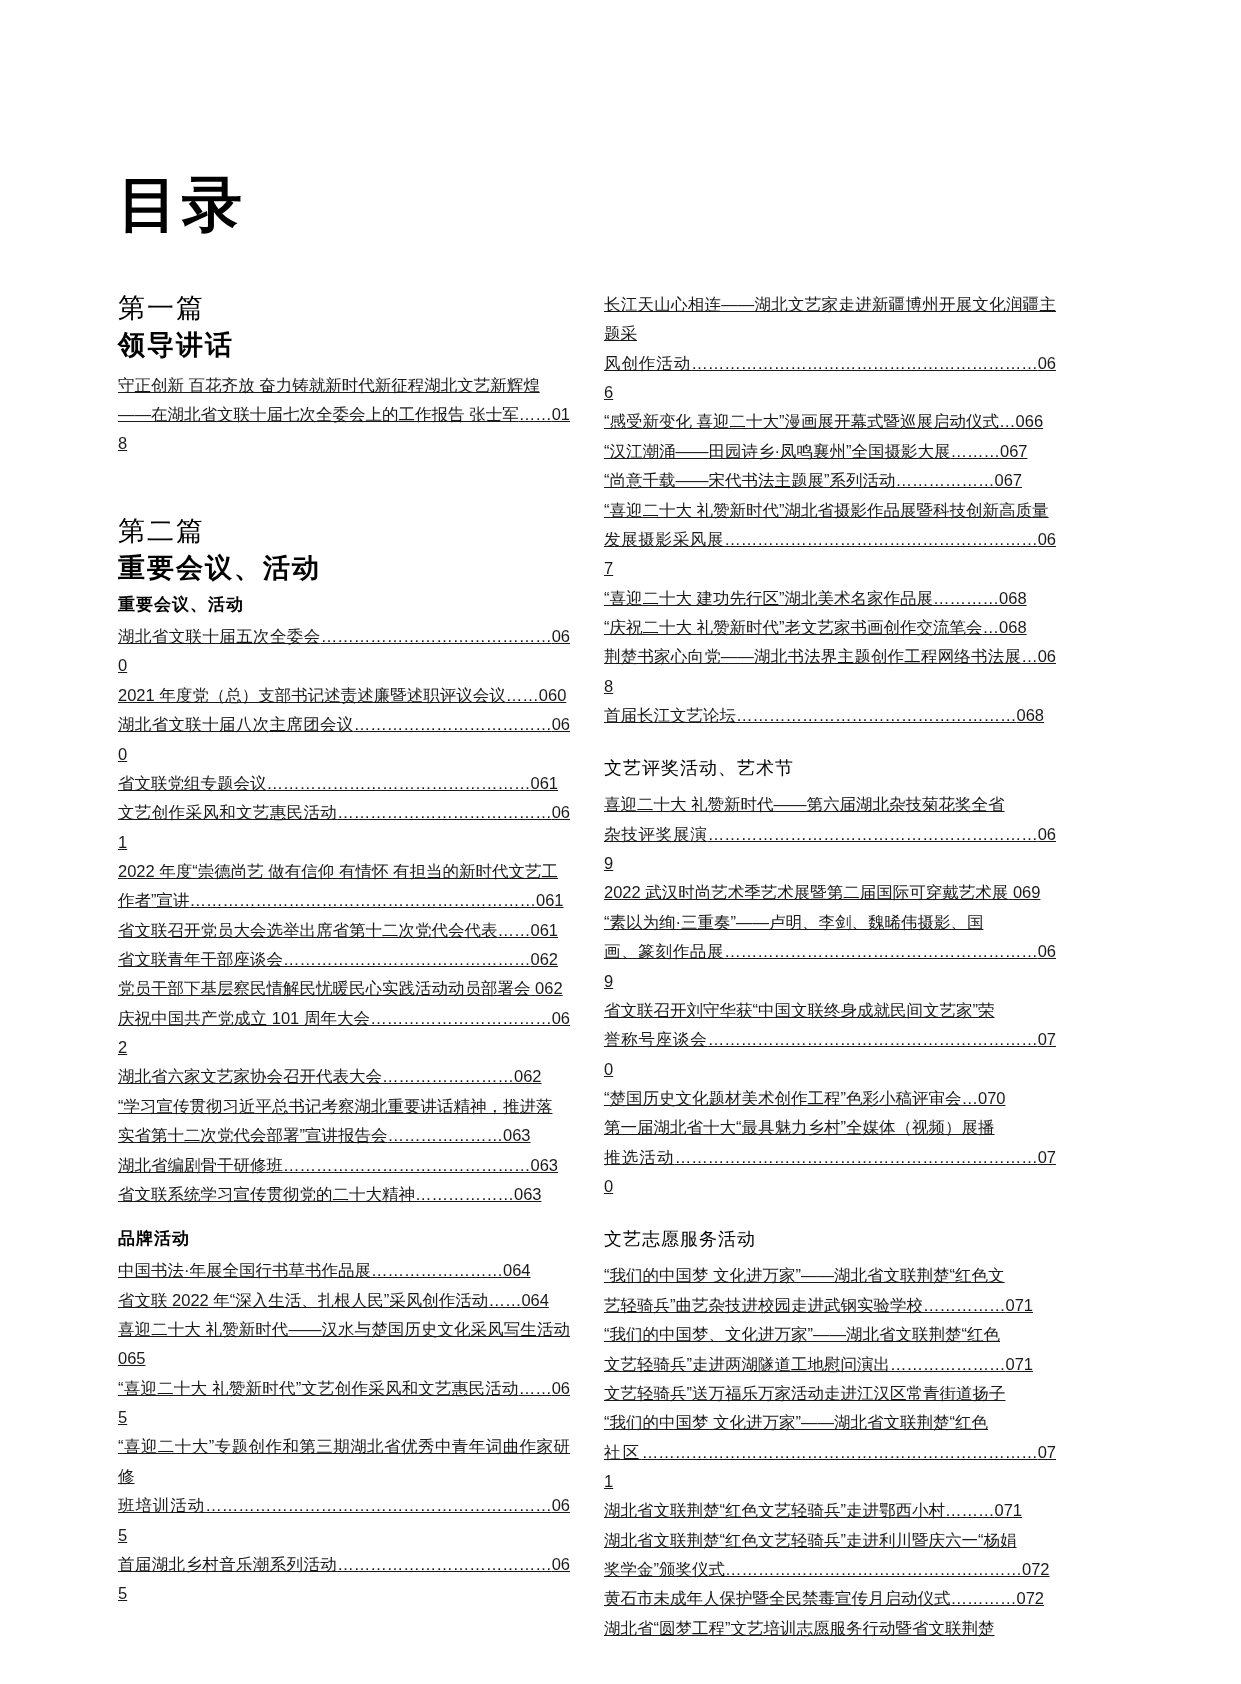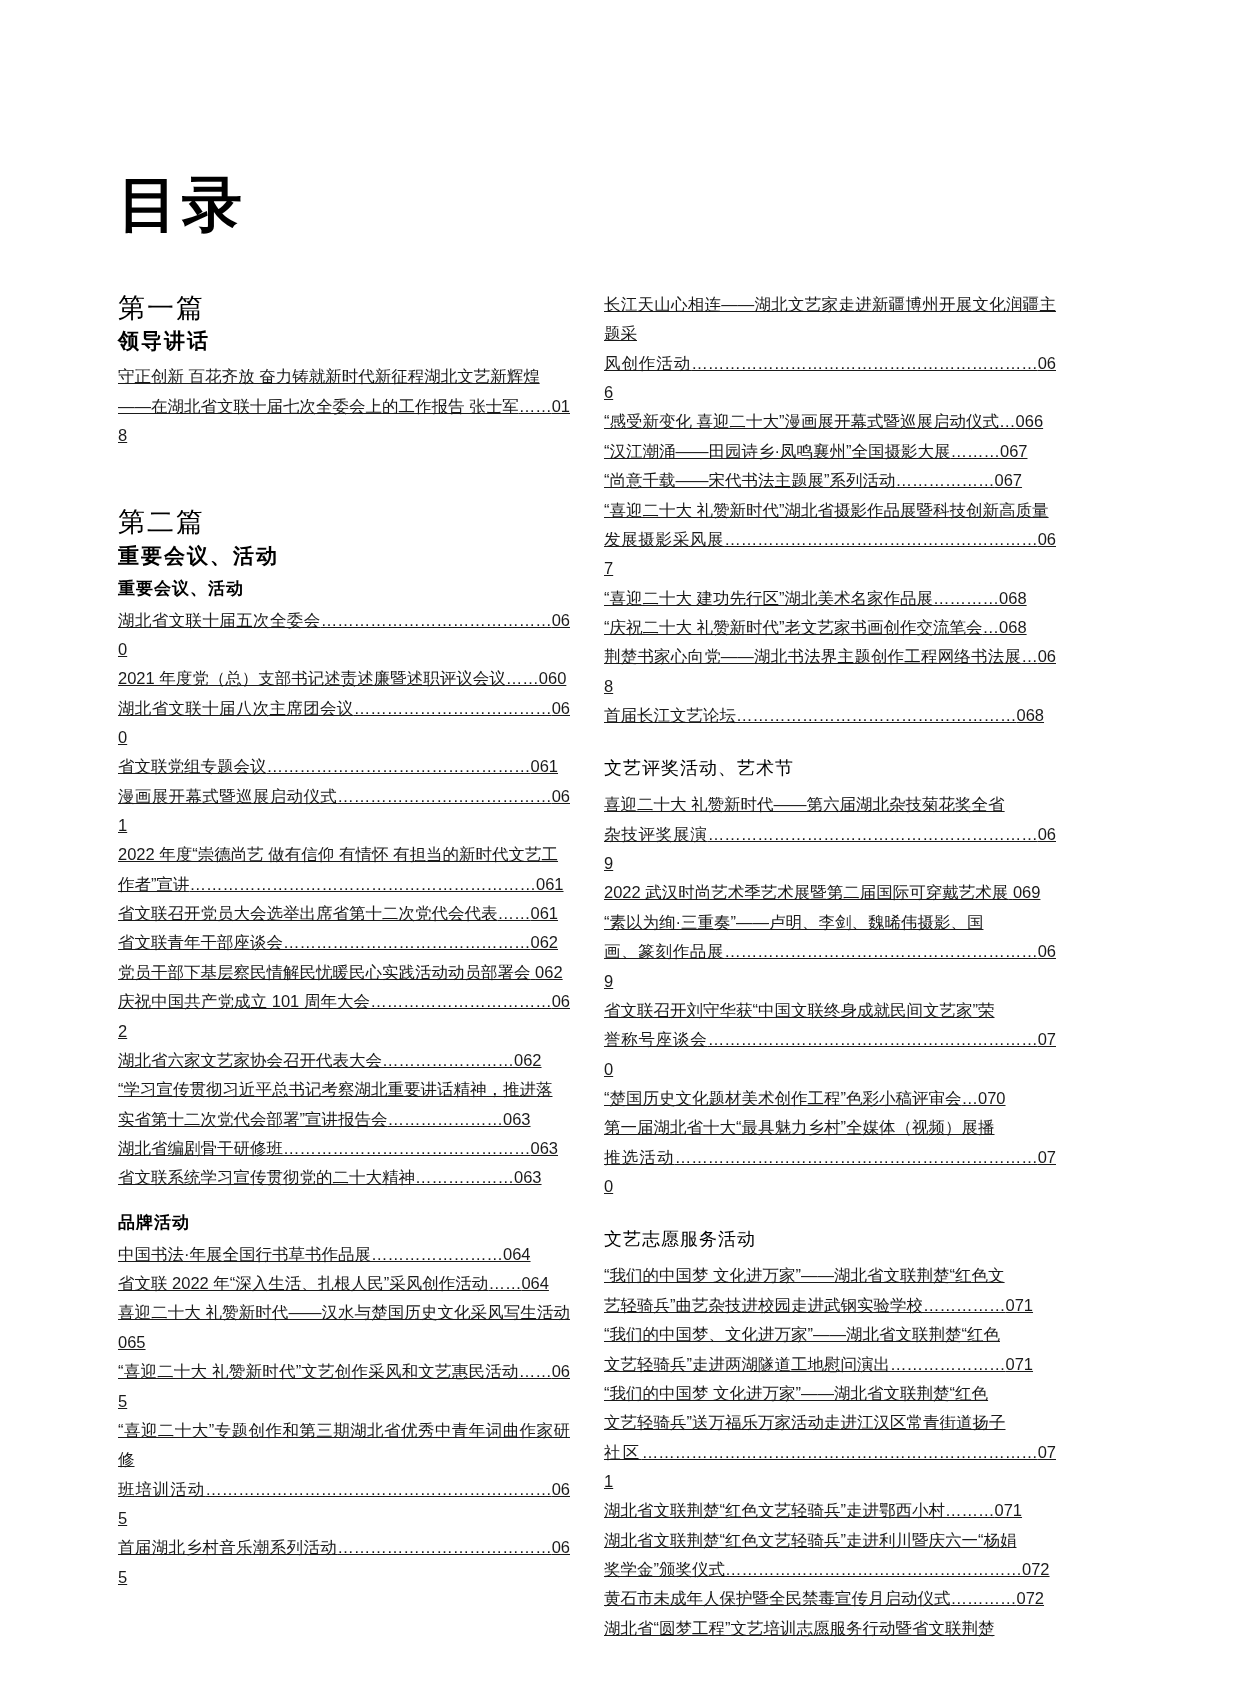--- a/index.html
+++ b/index.html
@@ -52,21 +52,21 @@
     margin-bottom: 4px;
   }
   .part-no {
     font-size: 27px;
     font-weight: normal;
     letter-spacing: 2px;
     line-height: 1.38;
     color: #000;
   }
   .part-name {
-    font-size: 21px;
+    font-size: 27px;
     font-weight: bold;
     letter-spacing: 2px;
     line-height: 1.38;
     color: #000;
     margin-bottom: 6px;
   }
   .sub-head {
     font-size: 17px;
     font-weight: bold;
     letter-spacing: 1px;
@@ -136,21 +136,21 @@
         <div class="part-no">第二篇</div>
         <div class="part-name">重要会议、活动</div>
       </div>
 
       <div class="sub-head first">重要会议、活动</div>
 
       <div class="entry"><span class="lead">湖北省文联十届五次全委会</span><span class="dots">……………………………………</span><span class="pg">060</span></div>
       <div class="entry"><span class="lead">2021 年度党（总）支部书记述责述廉暨述职评议会议</span><span class="dots">……</span><span class="pg">060</span></div>
       <div class="entry"><span class="lead">湖北省文联十届八次主席团会议</span><span class="dots">………………………………</span><span class="pg">060</span></div>
       <div class="entry"><span class="lead">省文联党组专题会议</span><span class="dots">…………………………………………</span><span class="pg">061</span></div>
-      <div class="entry"><span class="lead">漫画展开幕式暨巡展启动仪式</span><span class="dots">…………………………………</span><span class="pg">061</span></div>
+      <div class="entry"><span class="lead">文艺创作采风和文艺惠民活动</span><span class="dots">…………………………………</span><span class="pg">061</span></div>
       <div class="entry"><span class="lead">2022 年度“崇德尚艺 做有信仰 有情怀 有担当的新时代文艺工</span><span class="dots"></span><span class="pg"></span></div>
       <div class="entry"><span class="lead">作者”宣讲</span><span class="dots">………………………………………………………</span><span class="pg">061</span></div>
       <div class="entry"><span class="lead">省文联召开党员大会选举出席省第十二次党代会代表</span><span class="dots">……</span><span class="pg">061</span></div>
       <div class="entry"><span class="lead">省文联青年干部座谈会</span><span class="dots">………………………………………</span><span class="pg">062</span></div>
       <div class="entry"><span class="lead">党员干部下基层察民情解民忧暖民心实践活动动员部署会</span><span class="dots"> </span><span class="pg">062</span></div>
       <div class="entry"><span class="lead">庆祝中国共产党成立 101 周年大会</span><span class="dots">……………………………</span><span class="pg">062</span></div>
       <div class="entry"><span class="lead">湖北省六家文艺家协会召开代表大会</span><span class="dots">……………………</span><span class="pg">062</span></div>
       <div class="entry"><span class="lead">“学习宣传贯彻习近平总书记考察湖北重要讲话精神，推进落</span><span class="dots"></span><span class="pg"></span></div>
       <div class="entry"><span class="lead">实省第十二次党代会部署”宣讲报告会</span><span class="dots">…………………</span><span class="pg">063</span></div>
       <div class="entry"><span class="lead">湖北省编剧骨干研修班</span><span class="dots">………………………………………</span><span class="pg">063</span></div>
@@ -194,22 +194,22 @@
       <div class="entry"><span class="lead">“楚国历史文化题材美术创作工程”色彩小稿评审会</span><span class="dots">…</span><span class="pg">070</span></div>
       <div class="entry"><span class="lead">第一届湖北省十大“最具魅力乡村”全媒体（视频）展播</span><span class="dots"></span><span class="pg"></span></div>
       <div class="entry"><span class="lead">推选活动</span><span class="dots">…………………………………………………………</span><span class="pg">070</span></div>
 
       <div class="section-head">文艺志愿服务活动</div>
 
       <div class="entry"><span class="lead">“我们的中国梦 文化进万家”——湖北省文联荆楚“红色文</span><span class="dots"></span><span class="pg"></span></div>
       <div class="entry"><span class="lead">艺轻骑兵”曲艺杂技进校园走进武钢实验学校</span><span class="dots">……………</span><span class="pg">071</span></div>
       <div class="entry"><span class="lead">“我们的中国梦、文化进万家”——湖北省文联荆楚“红色</span><span class="dots"></span><span class="pg"></span></div>
       <div class="entry"><span class="lead">文艺轻骑兵”走进两湖隧道工地慰问演出</span><span class="dots">…………………</span><span class="pg">071</span></div>
+      <div class="entry"><span class="lead">文艺轻骑兵”送万福乐万家活动走进江汉区常青街道扬子</span><span class="dots"></span><span class="pg"></span></div>
       <div class="entry"><span class="lead">“我们的中国梦 文化进万家”——湖北省文联荆楚“红色</span><span class="dots"></span><span class="pg"></span></div>
-      <div class="entry"><span class="lead">文艺轻骑兵”送万福乐万家活动走进江汉区常青街道扬子</span><span class="dots"></span><span class="pg"></span></div>
       <div class="entry"><span class="lead">社区</span><span class="dots">………………………………………………………………</span><span class="pg">071</span></div>
       <div class="entry"><span class="lead">湖北省文联荆楚“红色文艺轻骑兵”走进鄂西小村</span><span class="dots">………</span><span class="pg">071</span></div>
       <div class="entry"><span class="lead">湖北省文联荆楚“红色文艺轻骑兵”走进利川暨庆六一“杨娟</span><span class="dots"></span><span class="pg"></span></div>
       <div class="entry"><span class="lead">奖学金”颁奖仪式</span><span class="dots">………………………………………………</span><span class="pg">072</span></div>
       <div class="entry"><span class="lead">黄石市未成年人保护暨全民禁毒宣传月启动仪式</span><span class="dots">…………</span><span class="pg">072</span></div>
       <div class="entry"><span class="lead">湖北省“圆梦工程”文艺培训志愿服务行动暨省文联荆楚</span><span class="dots"></span><span class="pg"></span></div>
 
     </div>
   </div>
 </div>

